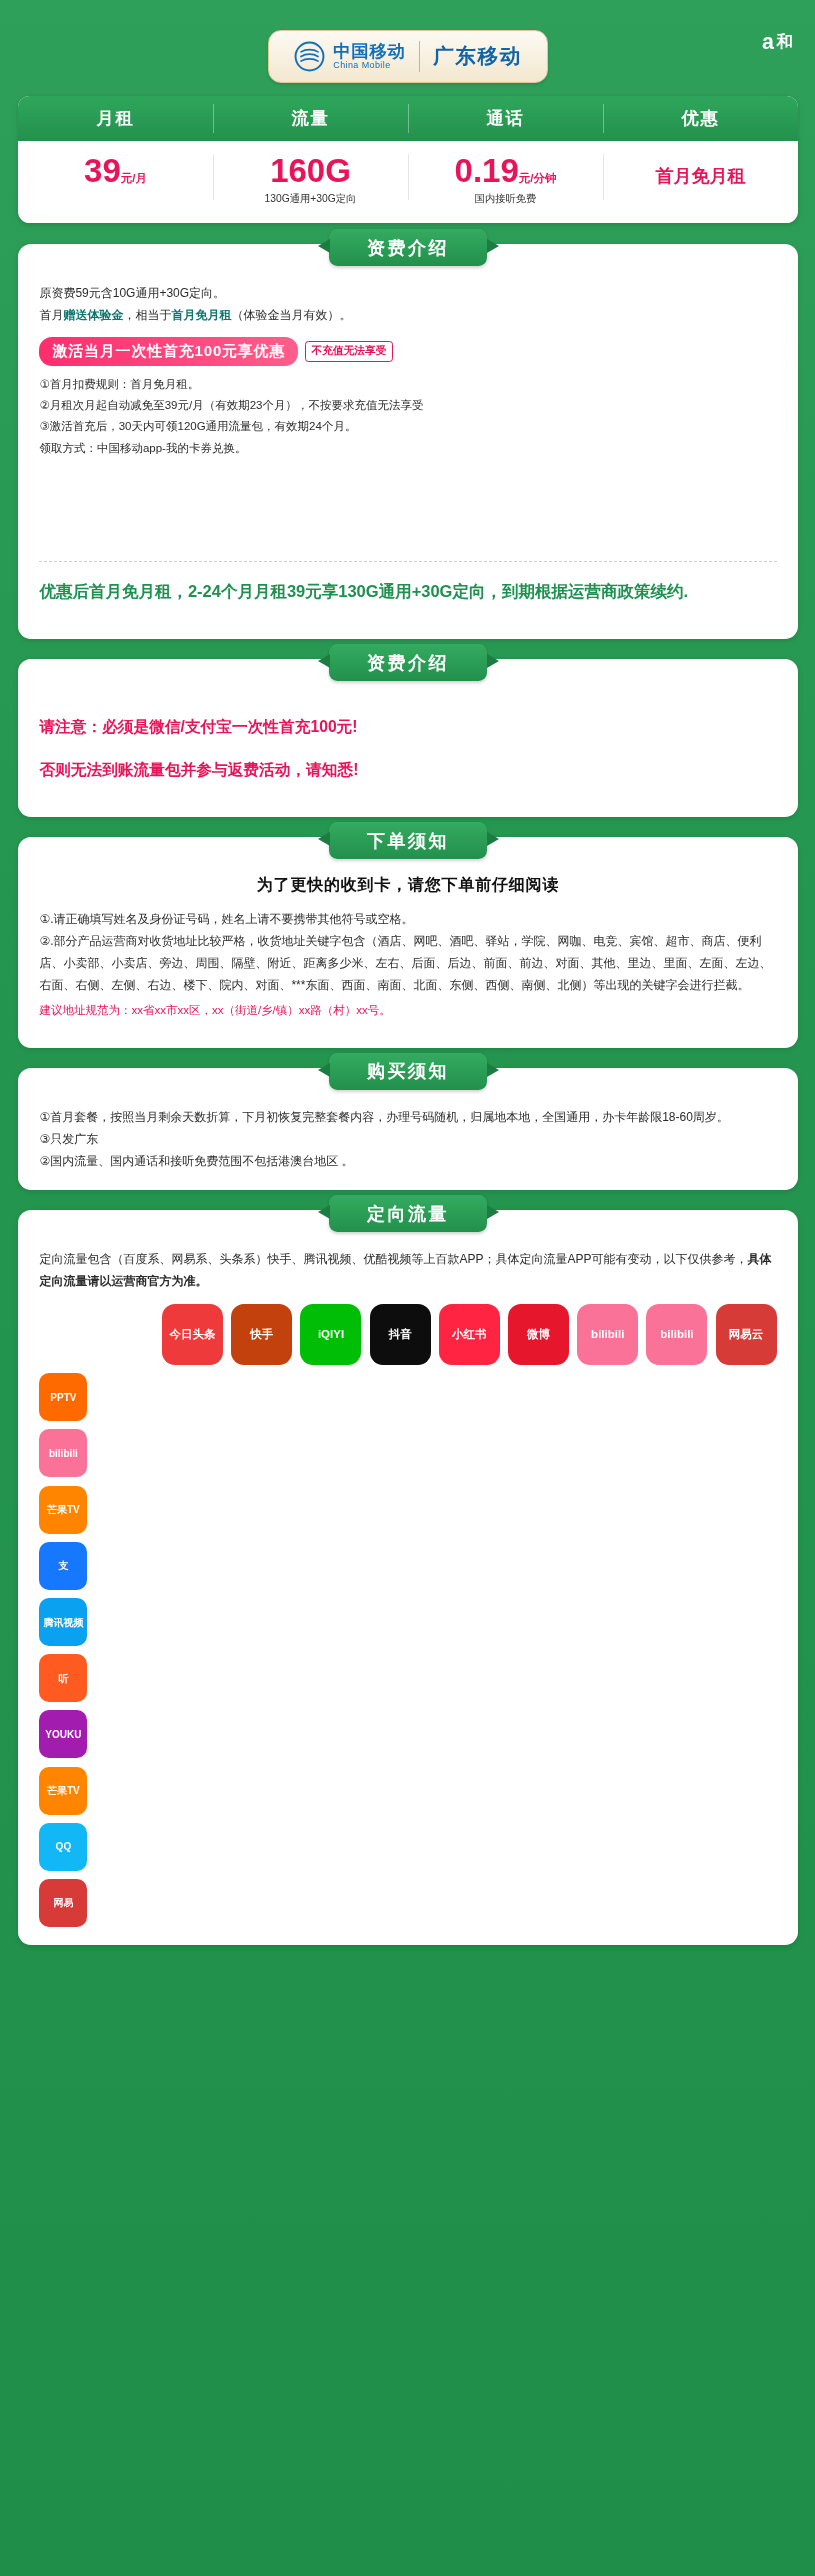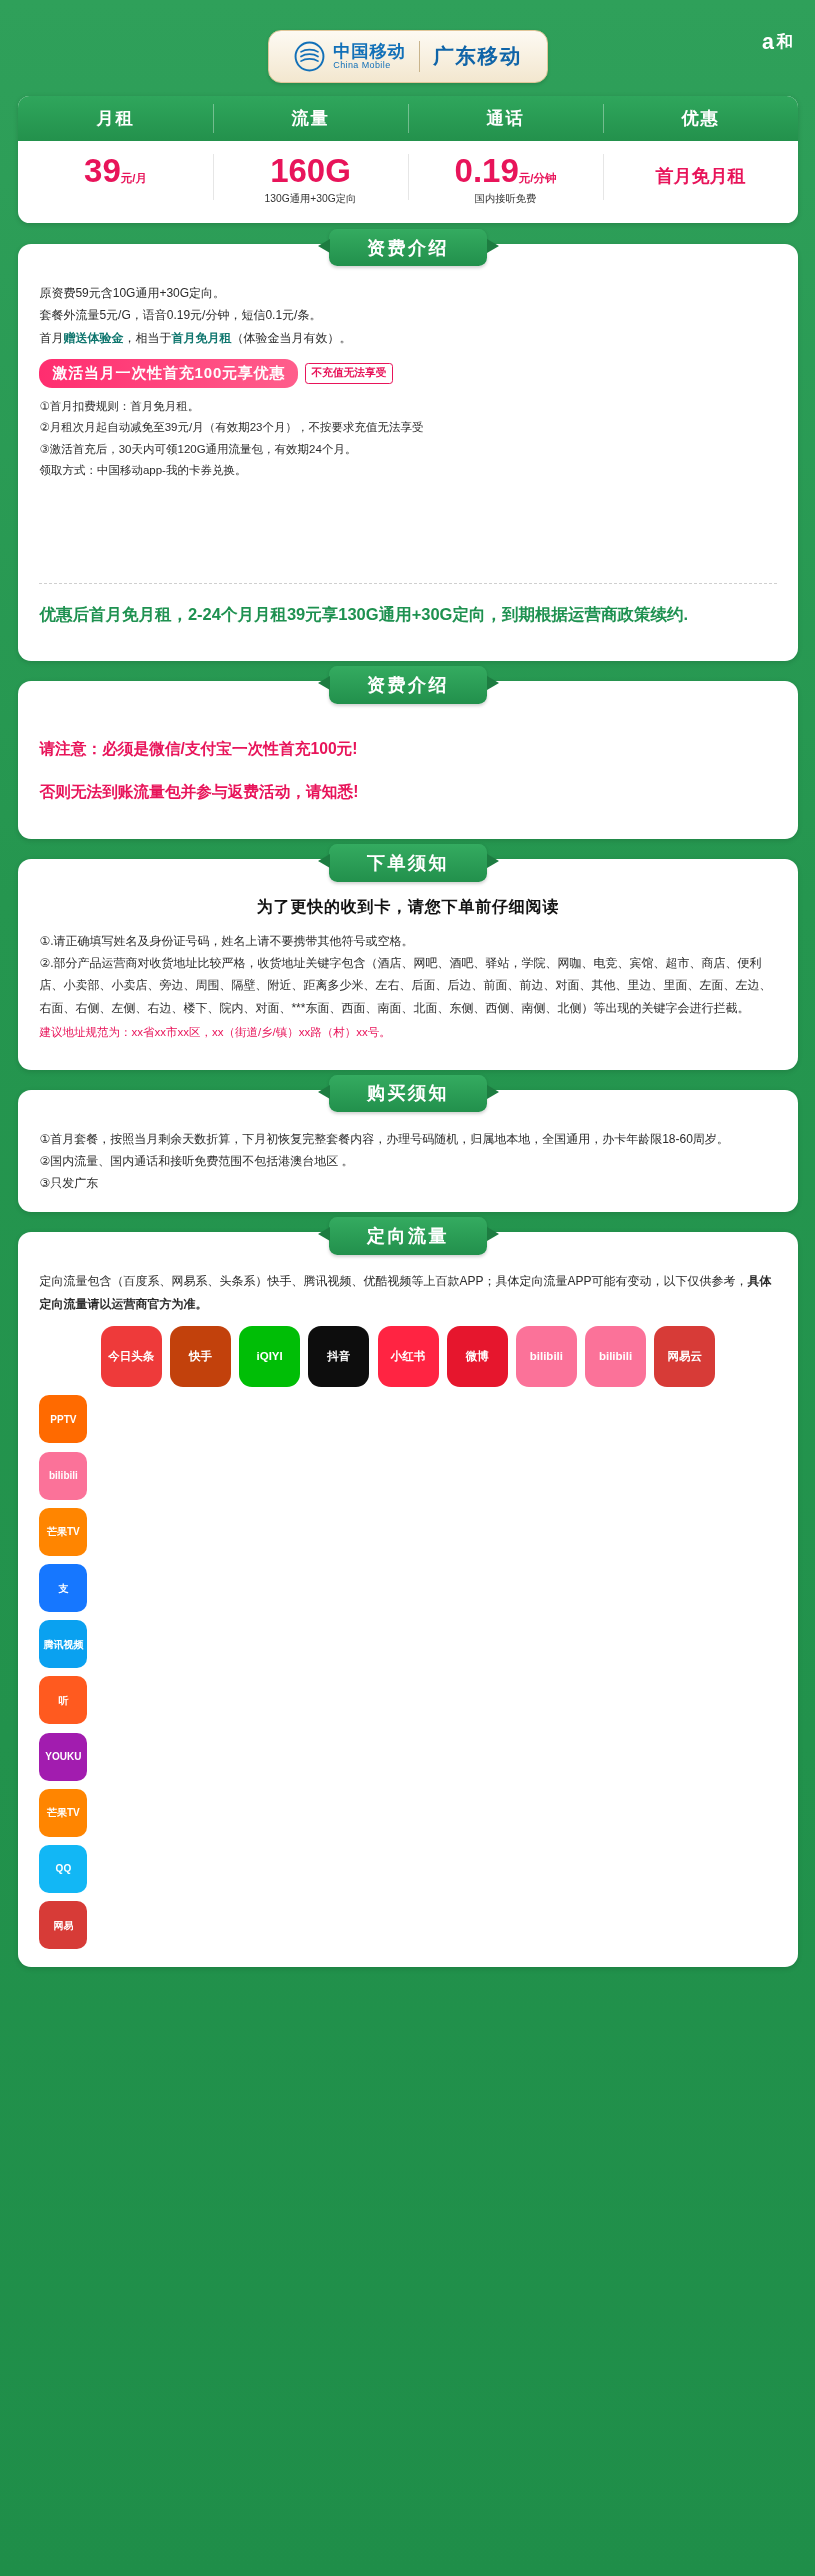--- a/index.html
+++ b/index.html
@@ -185,21 +185,21 @@
     margin-bottom: 11.5px;
   }
   .addr-rule { font-size: 11.5px; color: #e8145a; margin-top: 6.6px; }
 
   
   .apps {
     display: flex;
     flex-wrap: wrap;
     gap: 8.2px 8.2px;
     margin-top: 11.5px;
-    justify-content: center;
+    justify-content: flex-end;
   }
   .app {
     width: 48px; height: 48px;
     border-radius: 10px;
     display: flex; align-items: center; justify-content: center;
     color: #fff;
     font-size: 10px;
     font-weight: bold;
     text-align: center;
     line-height: 1.1;
@@ -256,21 +256,20 @@
       </div>
       <div class="price-cell">
         <div class="gift-text">首月免月租</div>
       </div>
     </div>
   </div>
 
   <div class="section">
     <div class="sec-title">资费介绍</div>
     <p class="p">原资费59元含10G通用+30G定向。</p>
-    <p class="p">套餐外流量5元/G，语音0.19元/分钟，短信0.1元/条。</p>
     <p class="p">
       <span>首月</span><span class="red-b">赠送体验金</span><span>，相当于</span><span class="red-b">首月免月租</span><span>（体验金当月有效）。</span>
     </p>
     <div class="highlight-row">
       <span class="highlight-pill">激活当月一次性首充100元享优惠</span>
       <span class="highlight-tag">不充值无法享受</span>
     </div>
     <p class="p small">①首月扣费规则：首月免月租。</p>
     <p class="p small">②月租次月起自动减免至39元/月（有效期23个月），不按要求充值无法享受</p>
     <p class="p small">③激活首充后，30天内可领120G通用流量包，有效期24个月。</p>
@@ -292,22 +291,22 @@
     <div class="sec-title">下单须知</div>
     <div class="notice-head">为了更快的收到卡，请您下单前仔细阅读</div>
     <p class="p">①.请正确填写姓名及身份证号码，姓名上请不要携带其他符号或空格。</p>
     <p class="p">②.部分产品运营商对收货地址比较严格，收货地址关键字包含（酒店、网吧、酒吧、驿站，学院、网咖、电竞、宾馆、超市、商店、便利店、小卖部、小卖店、旁边、周围、隔壁、附近、距离多少米、左右、后面、后边、前面、前边、对面、其他、里边、里面、左面、左边、右面、右侧、左侧、右边、楼下、院内、对面、***东面、西面、南面、北面、东侧、西侧、南侧、北侧）等出现的关键字会进行拦截。</p>
     <p class="addr-rule">建议地址规范为：xx省xx市xx区，xx（街道/乡/镇）xx路（村）xx号。</p>
   </div>
 
   <div class="section">
     <div class="sec-title">购买须知</div>
     <p class="p">①首月套餐，按照当月剩余天数折算，下月初恢复完整套餐内容，办理号码随机，归属地本地，全国通用，办卡年龄限18-60周岁。</p>
+    <p class="p">③只发广东</p>
     <p class="p">②国内流量、国内通话和接听免费范围不包括港澳台地区 。</p>
-    <p class="p">③只发广东</p>
   </div>
 
   <div class="section">
     <div class="sec-title">定向流量</div>
     <p class="p">
       <span>定向流量包含（百度系、网易系、头条系）快手、腾讯视频、优酷视频等上百款APP；具体定向流量APP可能有变动，以下仅供参考，</span><strong>具体定向流量请以运营商官方为准。</strong>
     </p>
     <div class="apps">
       <div class="app lg" style="background:#ee3a3a">今日头条</div>
       <div class="app lg" style="background:#c2410c">快手</div>

